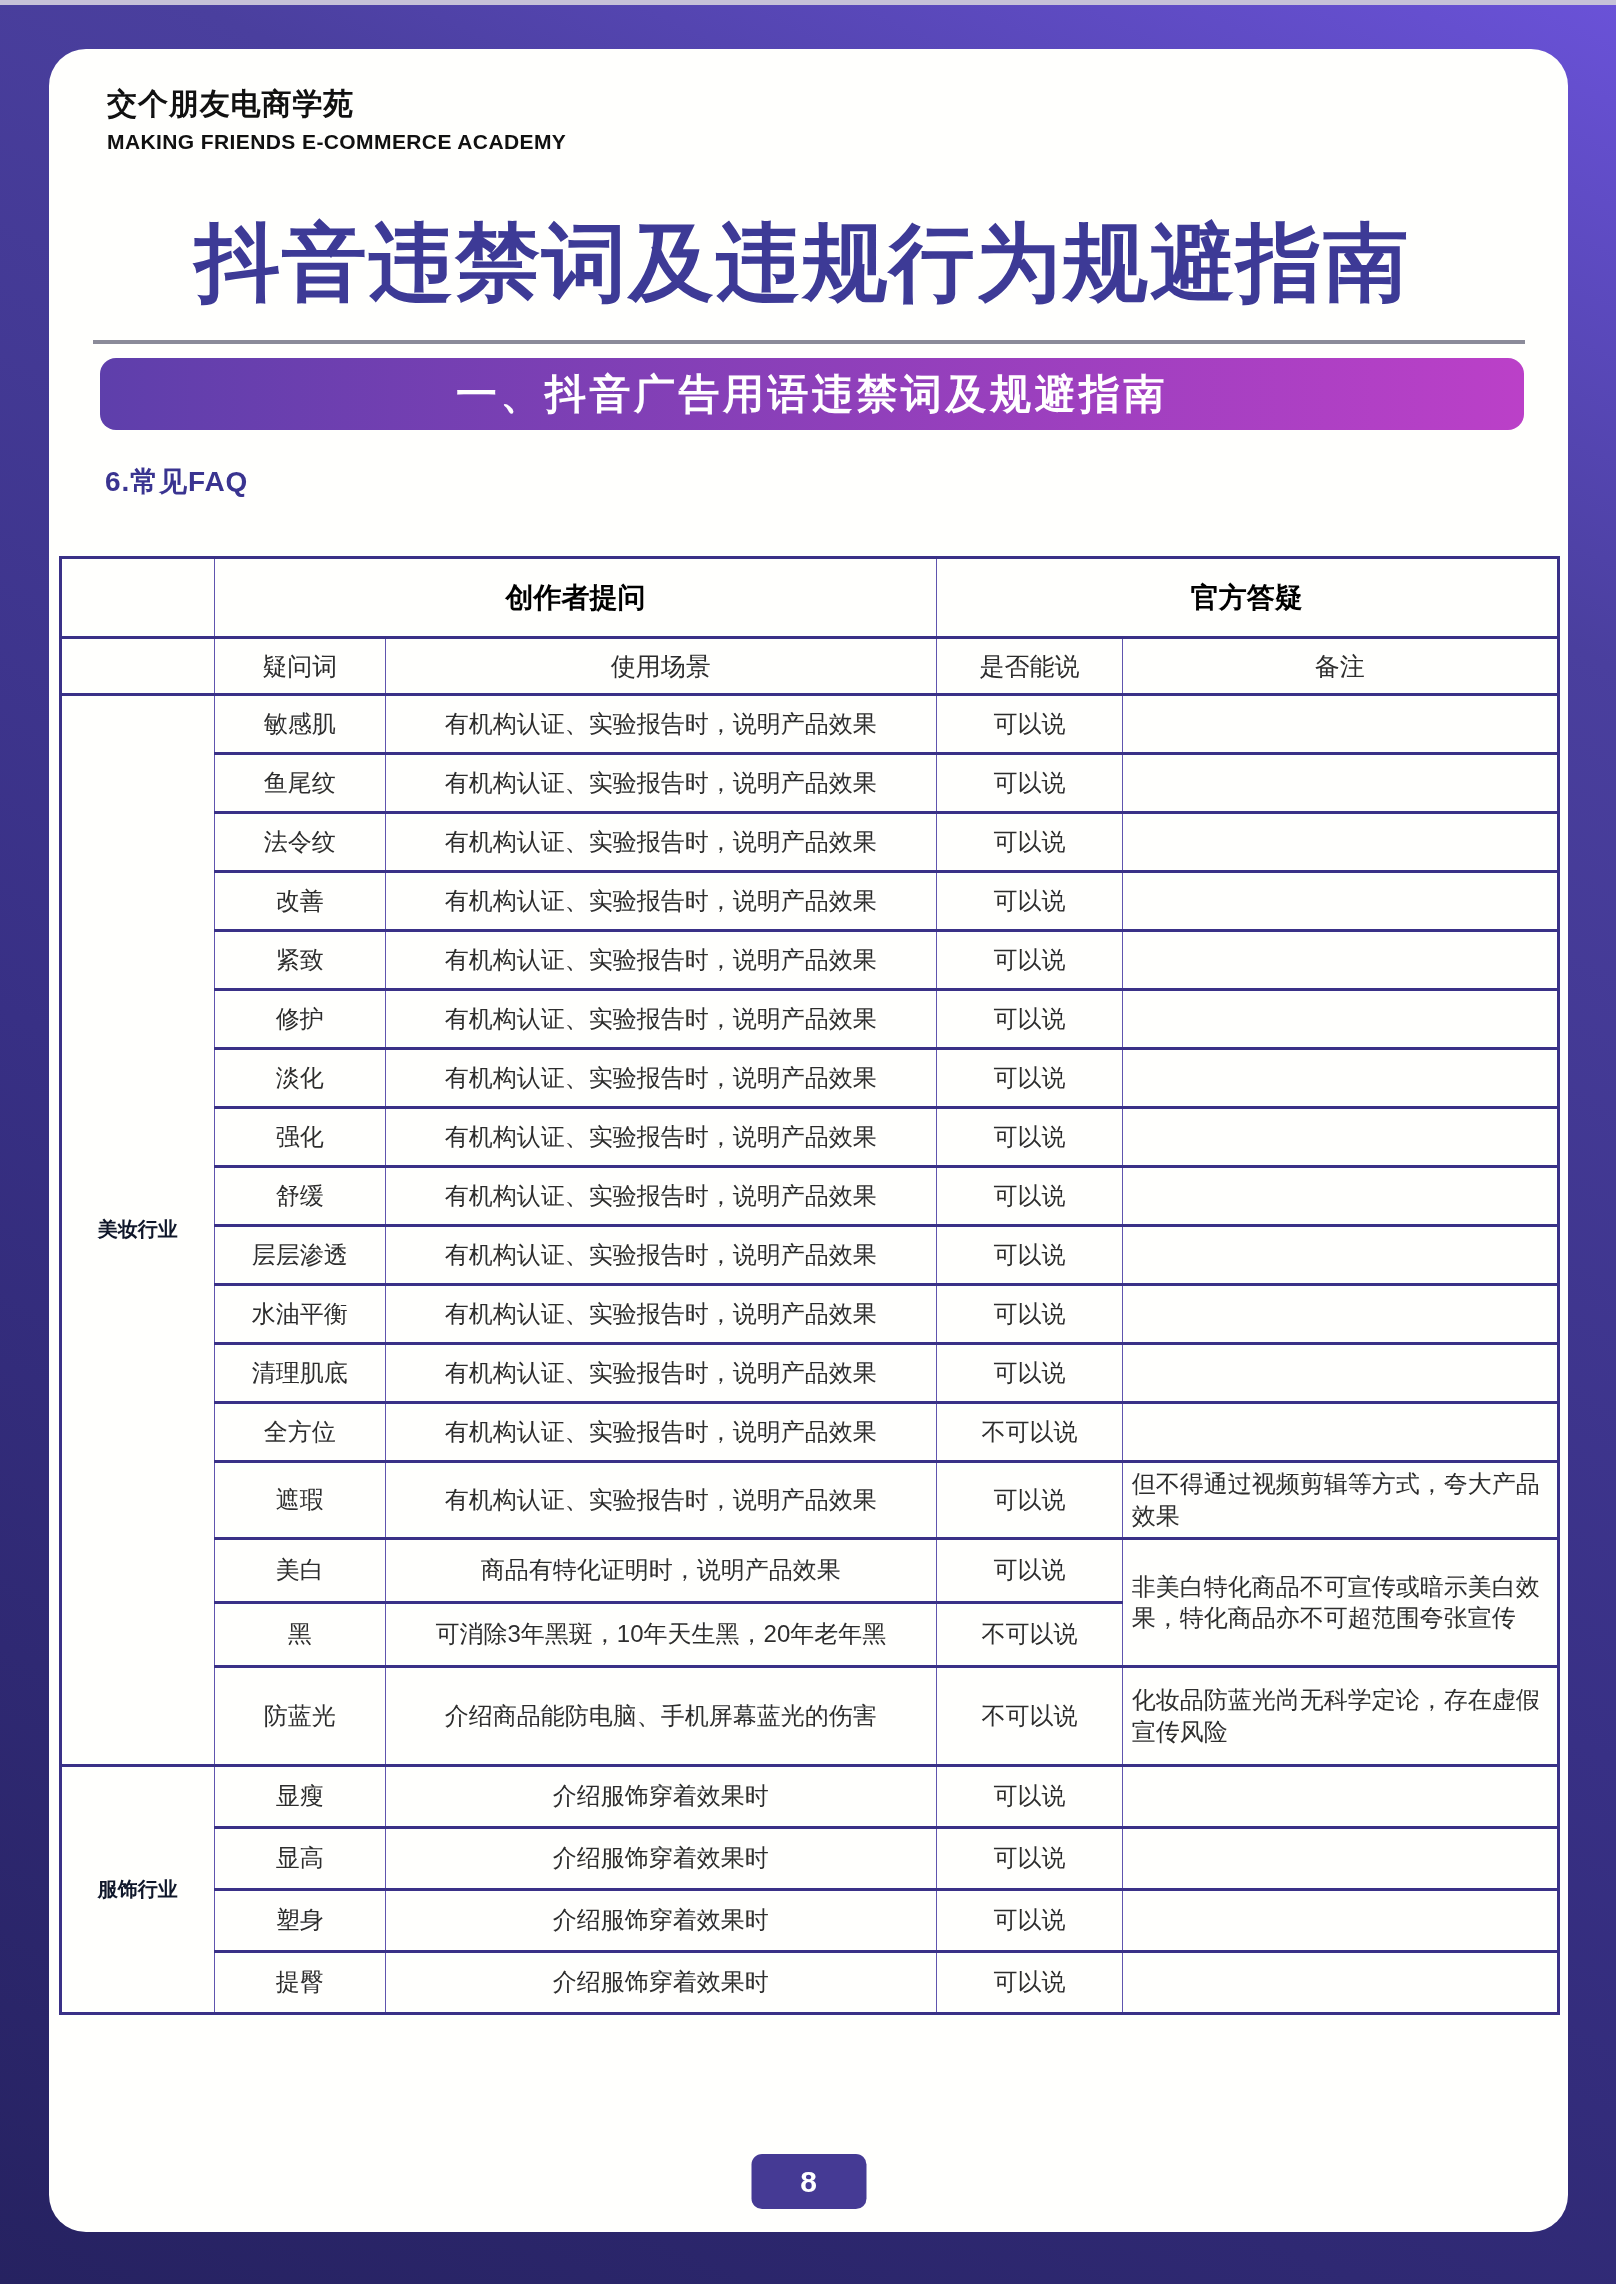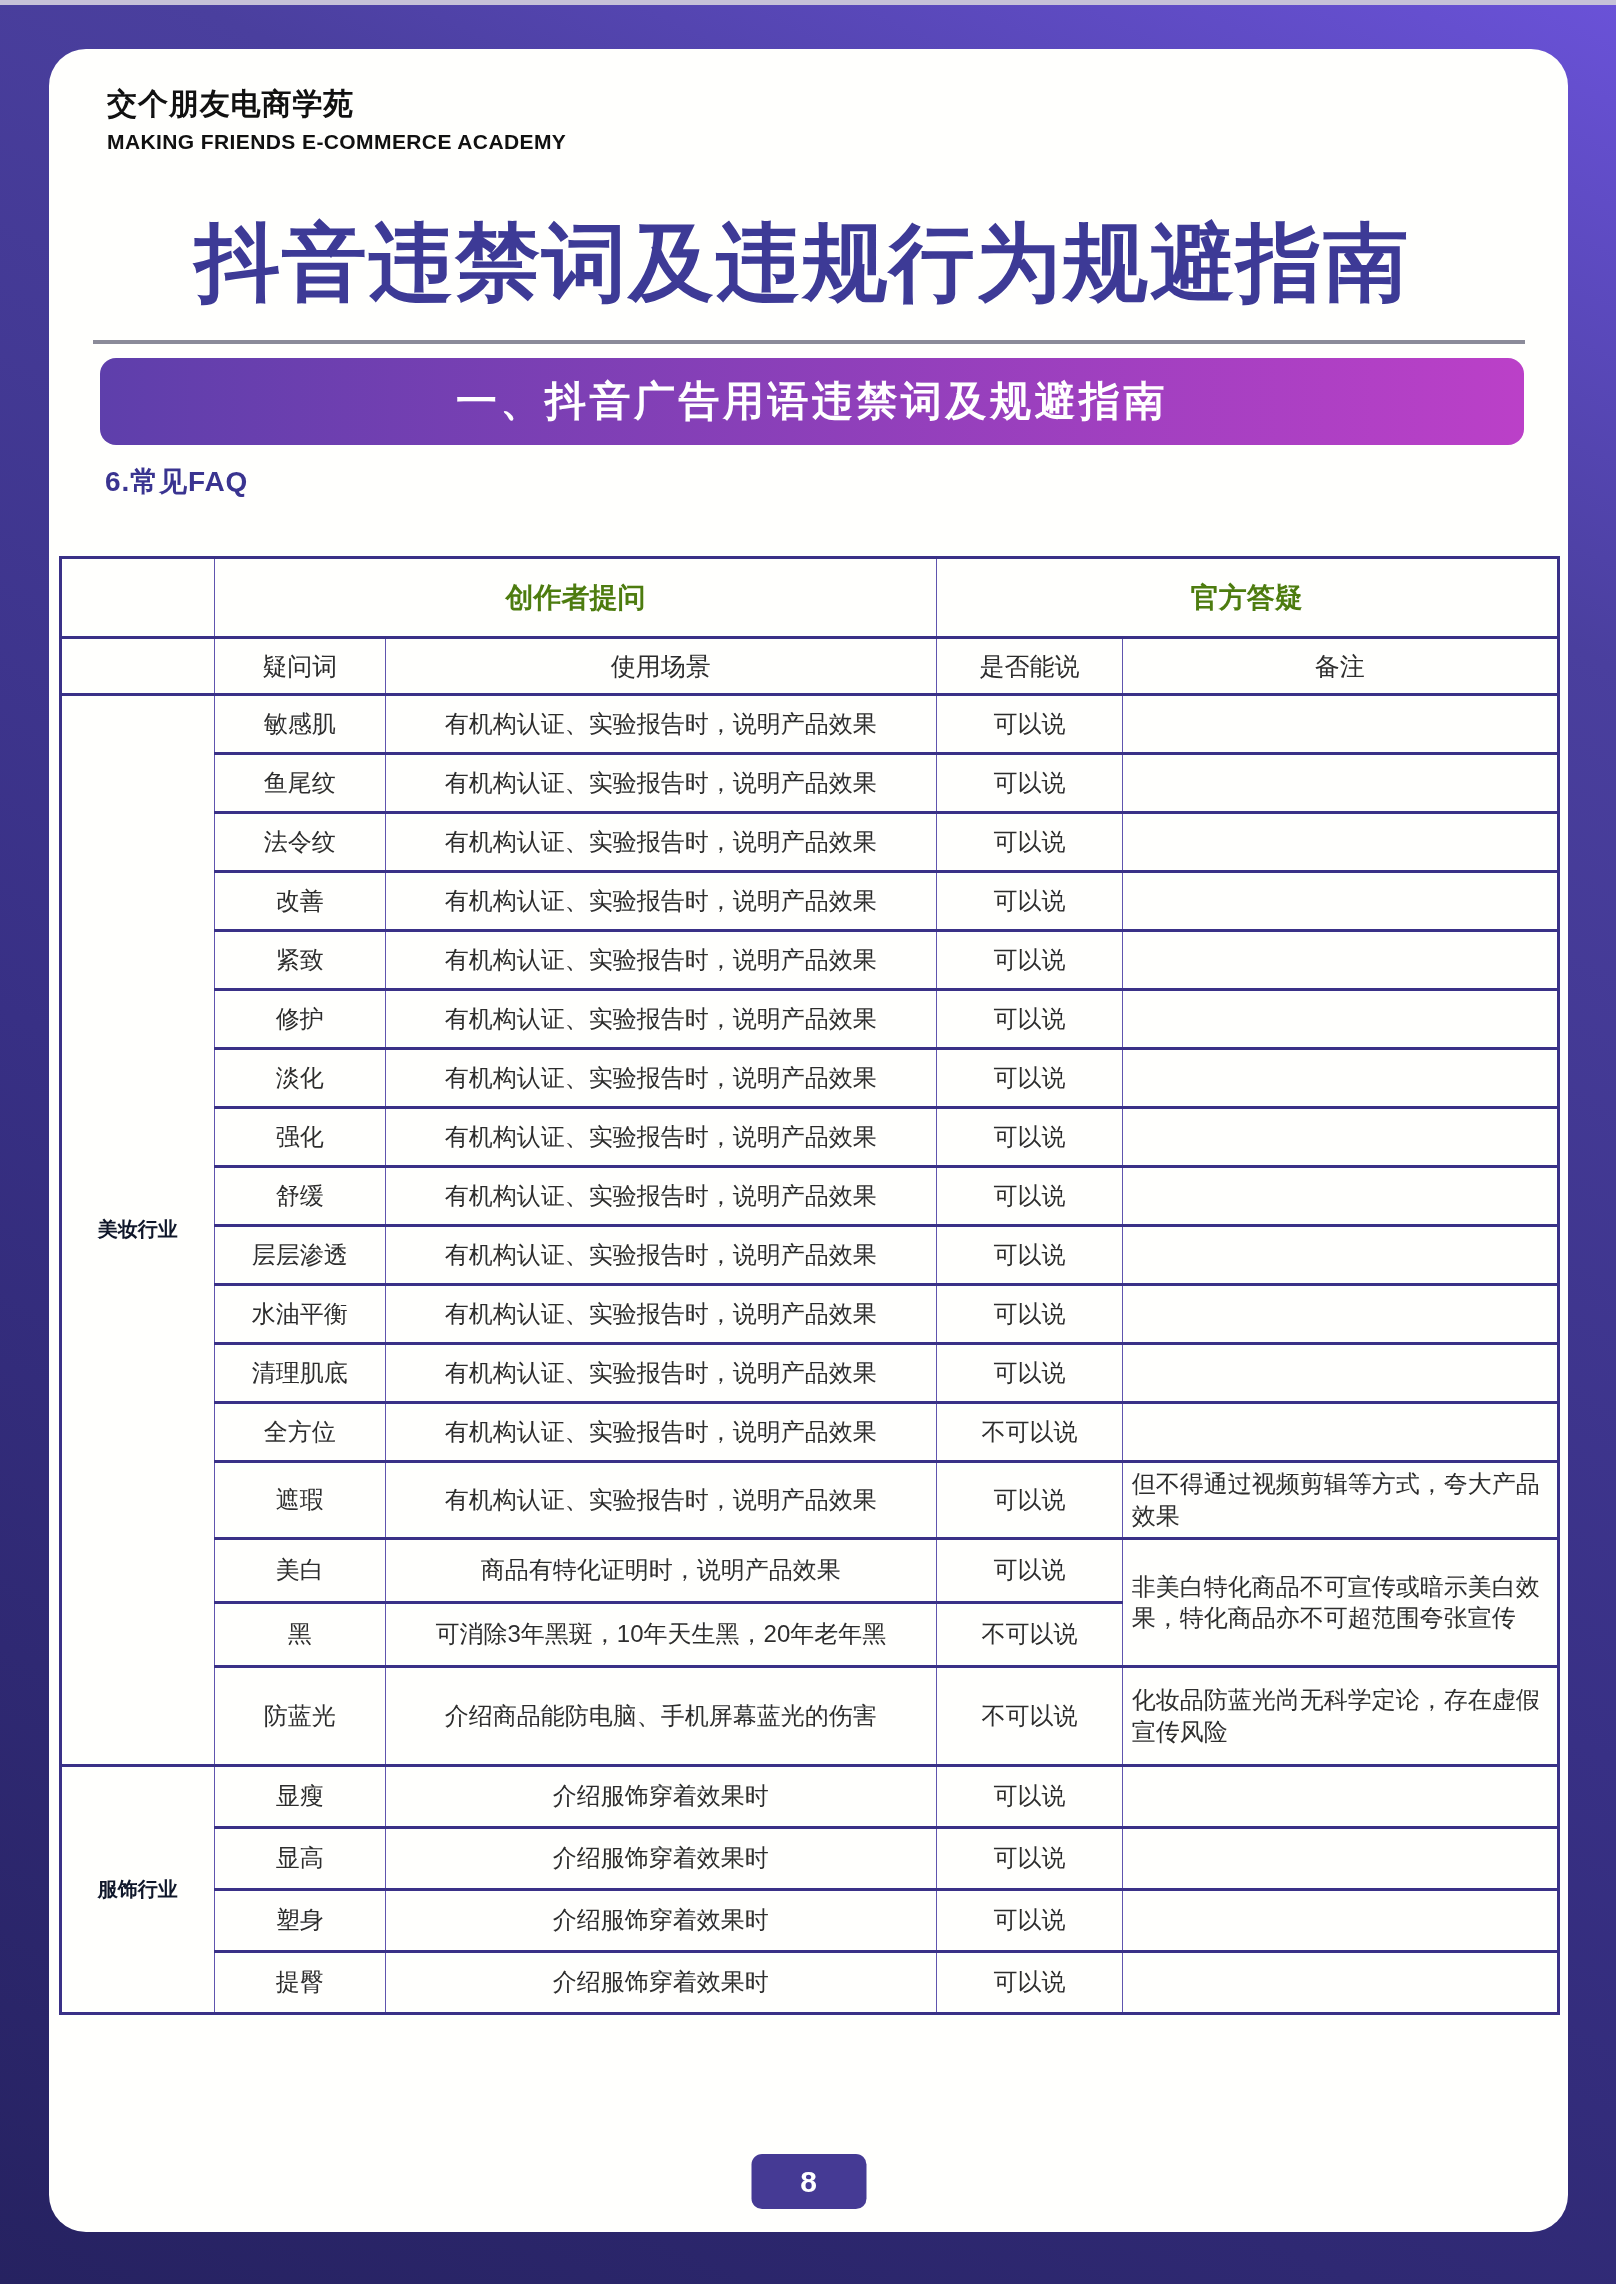--- a/index.html
+++ b/index.html
@@ -44,21 +44,21 @@
   .title{
     position:absolute;left:0;right:12px;top:166px;margin:0;
     text-align:center;font-size:85px;line-height:1.12;font-weight:900;
     color:var(--title);letter-spacing:1.8px;white-space:nowrap;
   }
   .rule{
     position:absolute;left:44px;right:43px;top:291px;height:3.5px;
     background:var(--rule);
   }
   .banner{
-    position:absolute;left:51px;right:44px;top:309px;height:87px;
+    position:absolute;left:51px;right:44px;top:309px;height:72px;
     border-radius:16px;
     background:linear-gradient(90deg,var(--banner_start) 0%,var(--banner_end) 100%);
     display:flex;align-items:center;justify-content:center;
   }
   .banner span{
     color:#fff;font-size:41px;font-weight:700;letter-spacing:3.5px;white-space:nowrap;
   }
   .faq{
     position:absolute;left:56px;top:414px;margin:0;
     font-size:28px;font-weight:700;color:var(--heading);letter-spacing:0.9px;
@@ -78,21 +78,21 @@
     font-size:24px;color:var(--text);
     padding:3.5px 7px;overflow:hidden;
   }
   tr.h1{height:80px;}
   tr.h2{height:57px;}
   tr.r{height:59px;}
   tr.t84{height:74px;}
   tr.t72{height:64px;margin-top:44px;}
   tr.t112{height:99px;padding-left:40px;}
   tr.t70{height:62px;}
-  td.ghead{font-size:28px;font-weight:700;color:#4d7c0f;}
+  td.ghead{font-size:28px;font-weight:700;color:#000000;}
   td.chead{font-size:25px;}
   td.cat{font-size:20px;font-weight:700;color:#0f172a;padding:0 19px;}
   td.note{text-align:left;padding:5.3px 8.9px;line-height:1.32;font-size:24px;}
   
   .badge{
     position:absolute;left:50%;transform:translateX(-50%);top:2105px;
     width:115px;height:55px;border-radius:10.6px;background:var(--badge_bg);
     display:flex;align-items:center;justify-content:center;
   }
   .badge span{color:#fff;font-size:30px;font-weight:700;}

